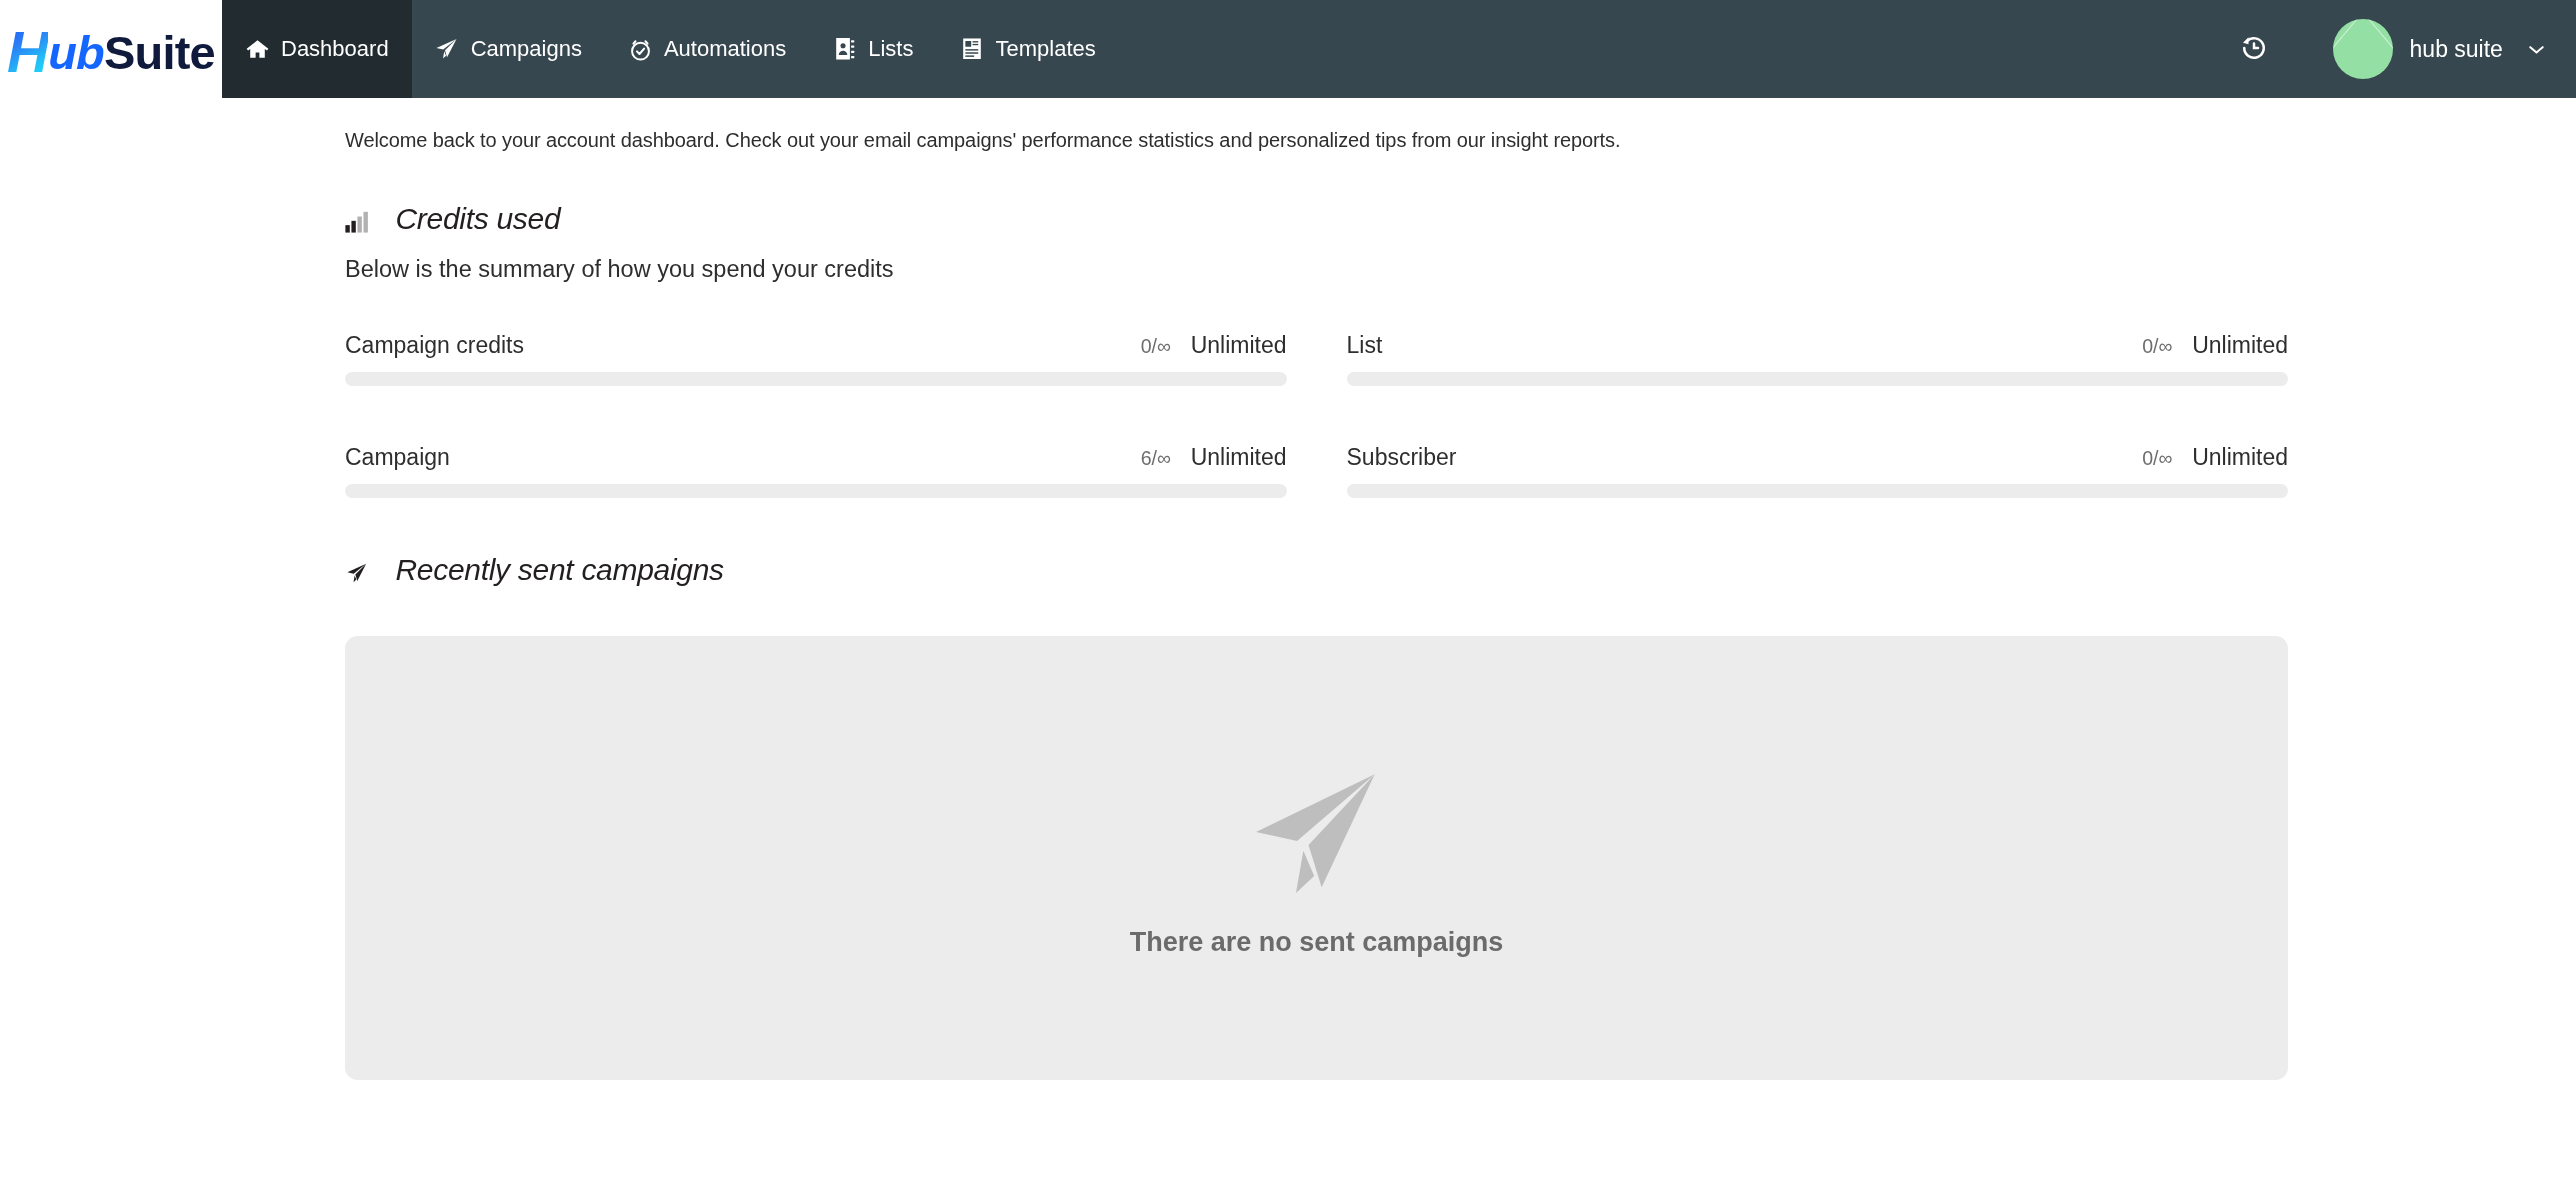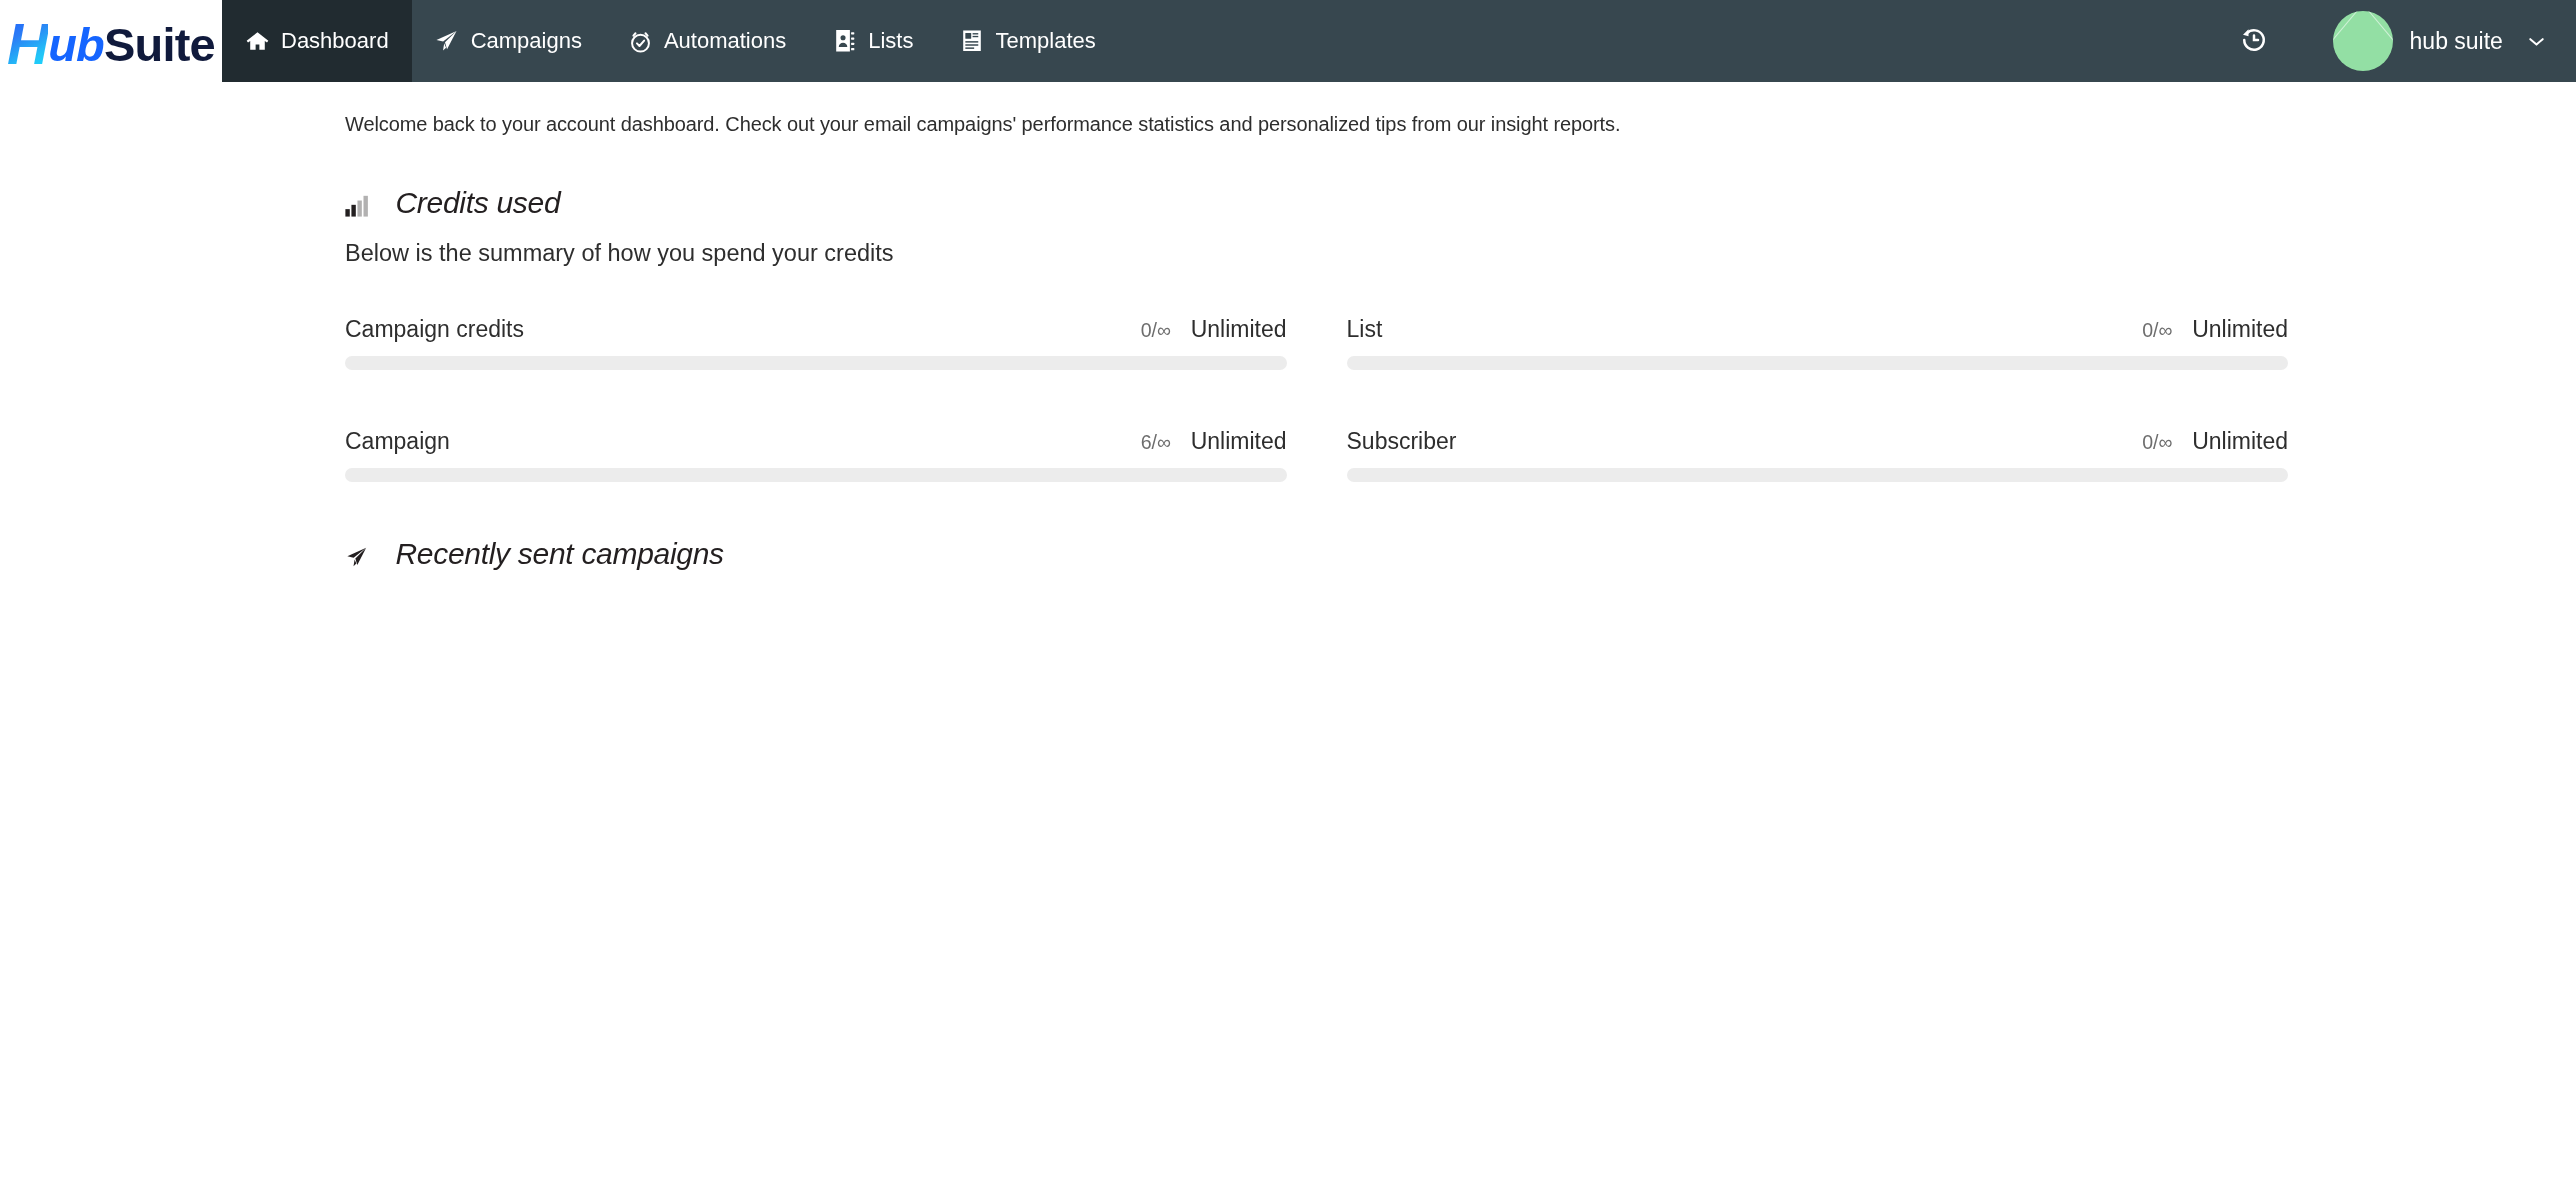--- a/index.html
+++ b/index.html
@@ -6,21 +6,21 @@
   html, body {
     width: 2576px;
     height: 1202px;
     background: #ffffff;
     font-family: "Liberation Sans", sans-serif;
     overflow: hidden;
   }
 
   
   .navbar {
-    height: 82px;
+    height: 98px;
     background: #37474f;
     display: flex;
     align-items: stretch;
     width: 100%;
   }
   .brand {
     width: 222px;
     background: #ffffff;
     display: flex;
     align-items: center;
@@ -401,16 +401,26 @@
       <span class="sh-icon">
         <svg width="22" height="22" viewBox="0 0 24 24" fill="#231f20">
           <path d="M22 2 1.5 11.2l6.8 1.5z"></path>
           <path d="M22 2 10.2 13.6l2.1 7.1z"></path>
           <path d="M9.4 14.6 8.2 22l3.1-2.9z"></path>
         </svg>
       </span>
       <span class="section-title">Recently sent campaigns</span>
     </div>
 
+    <div class="empty-panel">
+      <div class="empty-icon">
+        <svg width="137" height="137" viewBox="0 0 24 24" fill="#bebebe">
+          <path d="M22.2 1.8 1.4 11.9l7.2 1.6z"></path>
+          <path d="M22.2 1.8 10.6 14.2l2.3 7.4z"></path>
+          <path d="M9.7 15.2 8.4 22.6l3.2-3z"></path>
+        </svg>
+      </div>
+      <div class="empty-text">There are no sent campaigns</div>
+    </div>
 
   </div>
 </div>
 
 
 </body></html>

